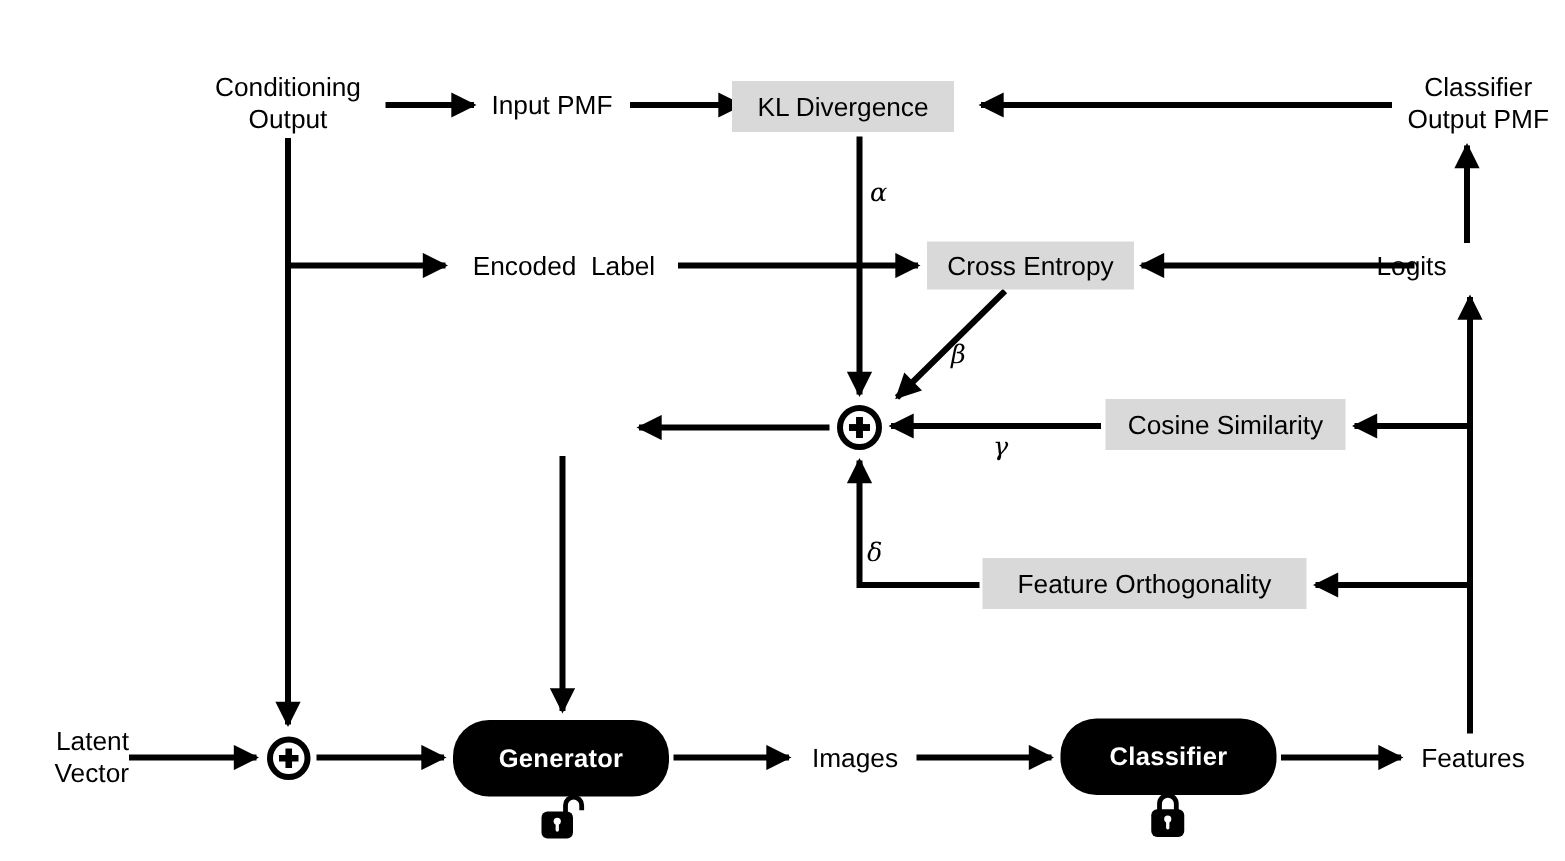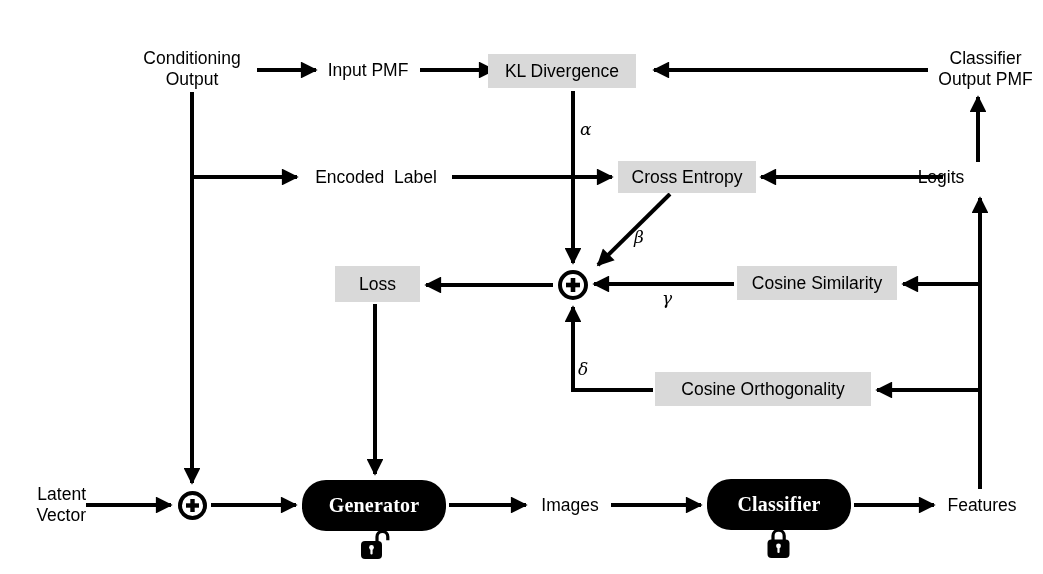--- a/index.html
+++ b/index.html
@@ -12,22 +12,22 @@
     position:absolute;color:var(--text,#000);font-size:17.5px;line-height:21px;
     text-align:center;white-space:pre-wrap;
   }
   .lbl.left{text-align:right;}
   .gbox{
     position:absolute;background:var(--box_fill,#d9d9d9);color:var(--text,#000);
     font-size:17.5px;display:flex;align-items:center;justify-content:center;white-space:pre;
   }
   .nbox{
     position:absolute;background:var(--node_fill,#000);color:var(--node_text,#fff);
-    font-weight:bold;font-size:20px;border-radius:24px;
-    display:flex;align-items:center;justify-content:center;letter-spacing:.2px;font-family:Liberation Serif, serif;
+    font-weight:bold;font-size:17px;border-radius:24px;
+    display:flex;align-items:center;justify-content:center;letter-spacing:.2px;
   }
   .greek{
     position:absolute;font-family:"DejaVu Serif",serif;font-style:italic;
     font-size:17px;color:var(--text,#000);
   }
   .sum{position:absolute;}
   .lockwrap{position:absolute;}
   svg{display:block;}
 </style>
 </head>
@@ -74,23 +74,22 @@
 Output PMF</div>
   <div class="lbl" style="left:301px;top:167px;width:150px;">Encoded  Label</div>
   <div class="lbl" style="left:909px;top:167px;width:64px;">Logits</div>
   <div class="lbl left" style="left:16px;top:484px;width:70px;">Latent
 Vector</div>
   <div class="lbl" style="left:531px;top:495px;width:78px;">Images</div>
   <div class="lbl" style="left:939px;top:495px;width:86px;">Features</div>
 
   <div class="gbox" style="left:488px;top:54px;width:148px;height:34px;">KL Divergence</div>
   <div class="gbox" style="left:618px;top:161px;width:138px;height:32px;">Cross Entropy</div>
-  <div class="gbox" style="left:335px;top:266px;width:85px;height:36px;">Loss</div>
   <div class="gbox" style="left:737px;top:266px;width:160px;height:34px;">Cosine Similarity</div>
-  <div class="gbox" style="left:655px;top:372px;width:216px;height:34px;">Cosine Orthogonality</div>
+  <div class="gbox" style="left:655px;top:372px;width:216px;height:34px;">Feature Orthogonality</div>
 
   <div class="nbox" style="left:302px;top:480px;width:144px;height:51px;">Generator</div>
   <div class="nbox" style="left:707px;top:479px;width:144px;height:51px;">Classifier</div>
 
   <div class="greek" style="left:580px;top:119px;">α</div>
   <div class="greek" style="left:634px;top:227px;">β</div>
   <div class="greek" style="left:662px;top:288px;">γ</div>
   <div class="greek" style="left:578px;top:359px;">δ</div>
 
   <div class="sum" style="left:556px;top:268px;">

